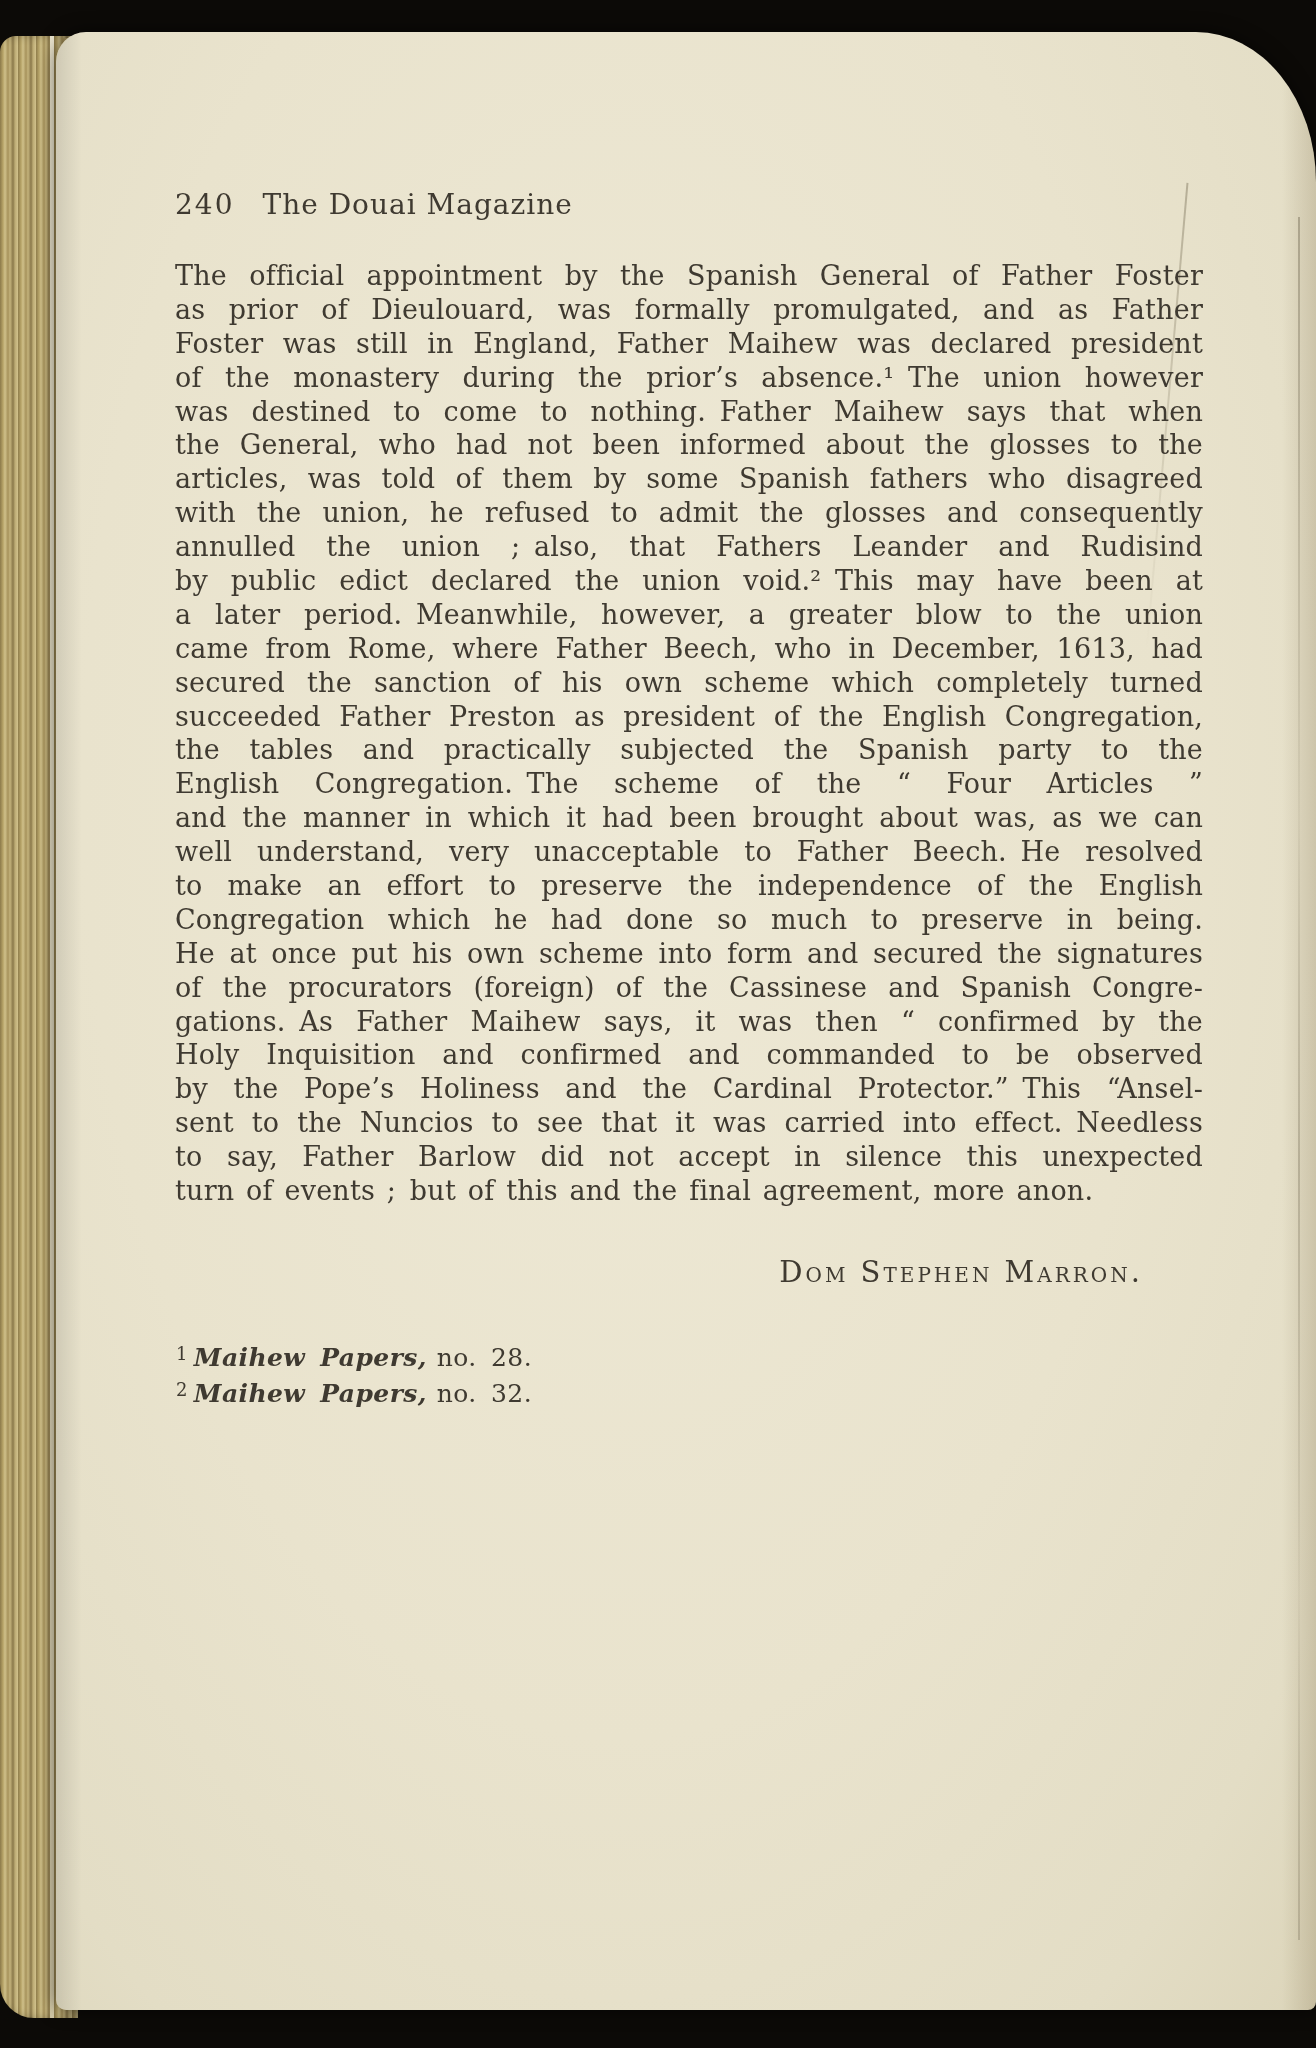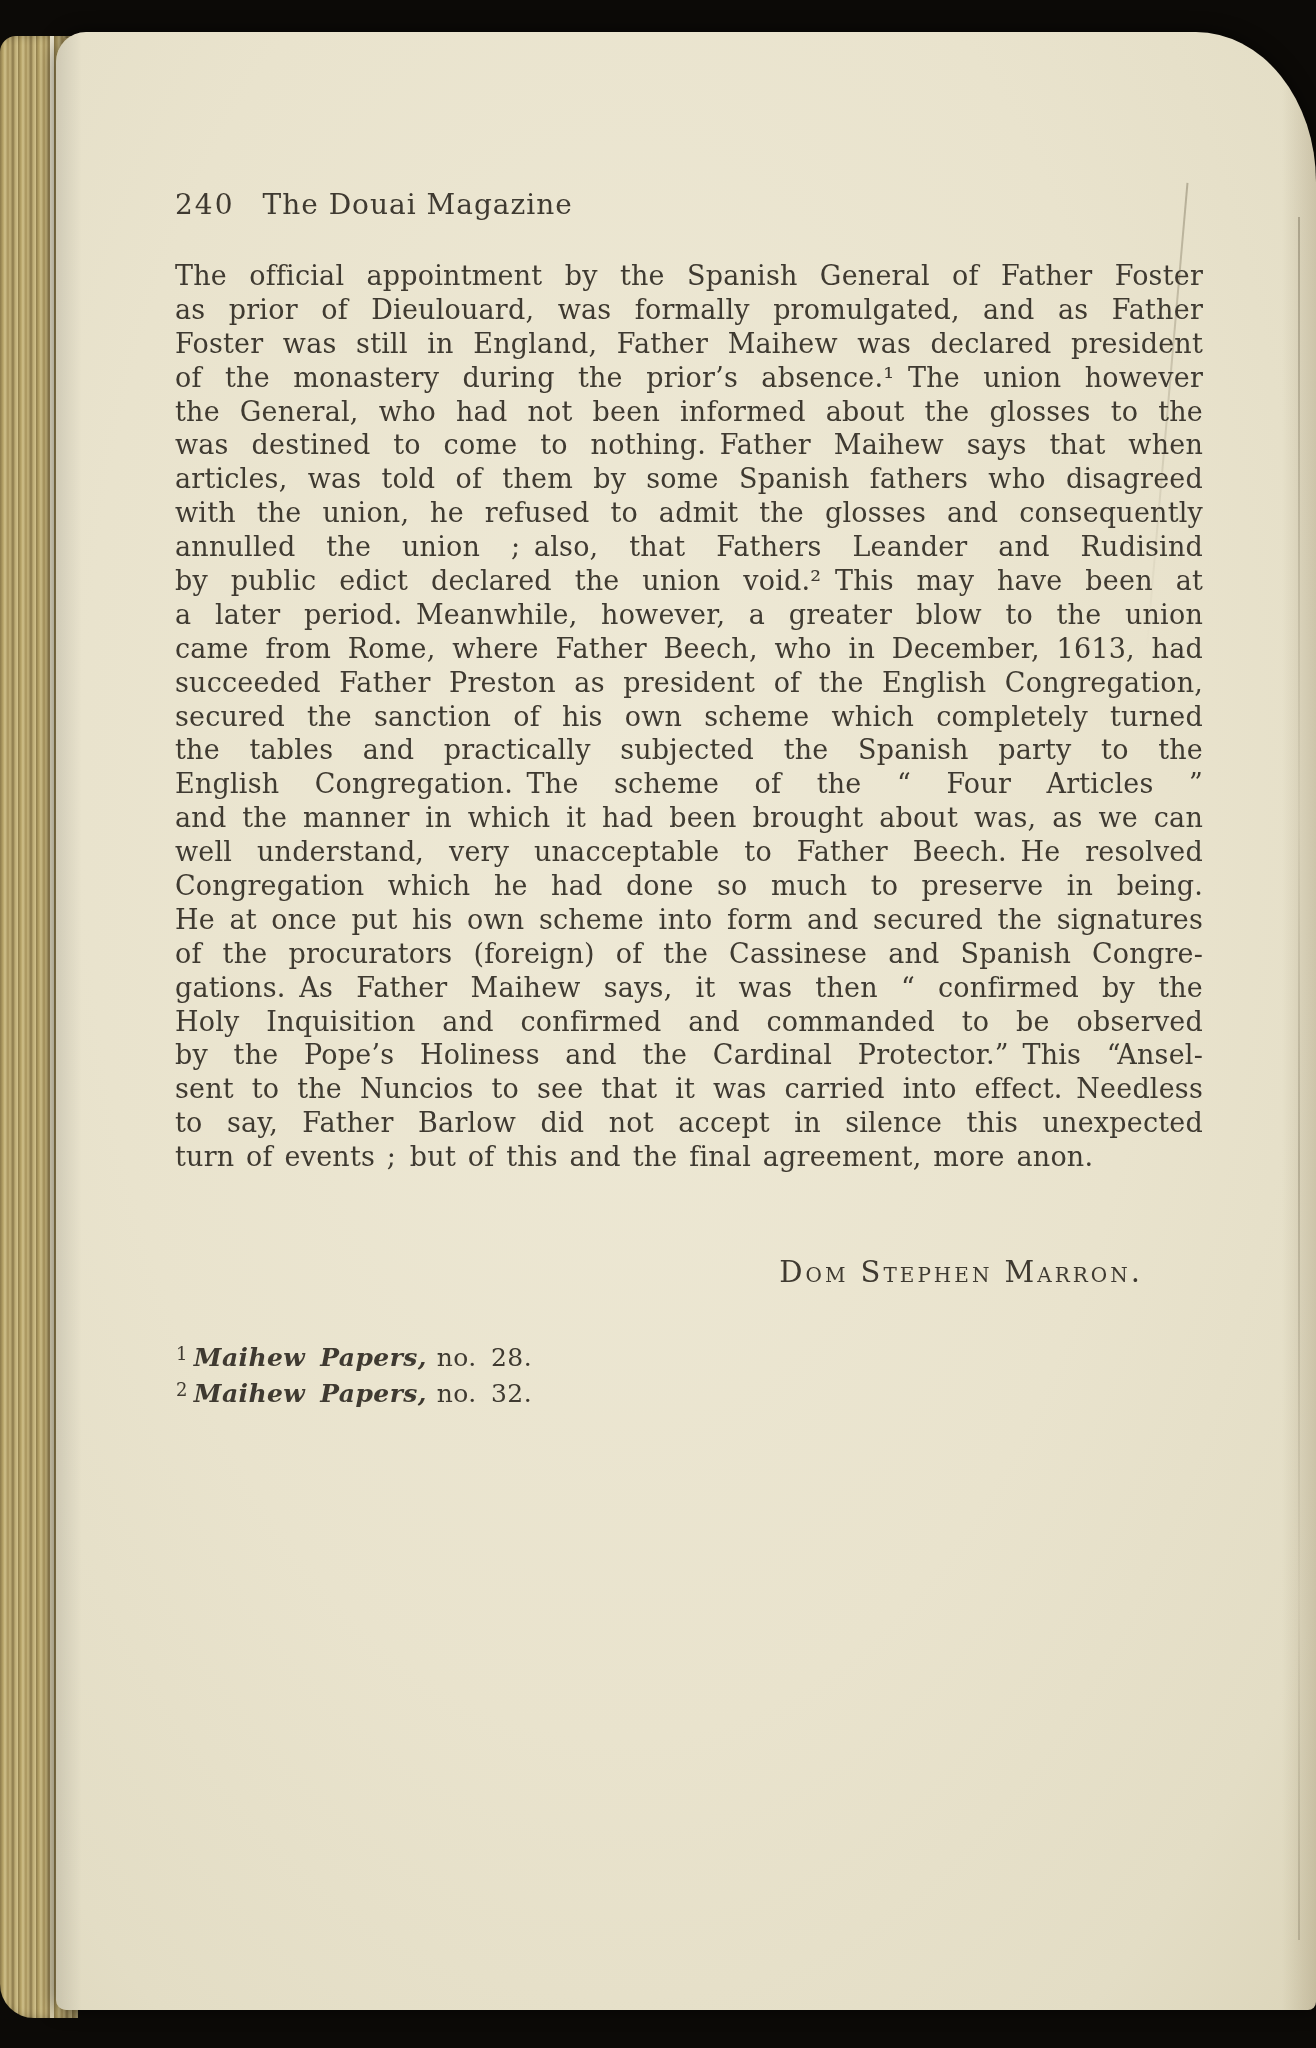--- a/index.html
+++ b/index.html
@@ -112,34 +112,35 @@
 
 <div class="running-header">
   <span class="page-number">240</span><span class="journal-title">The Douai Magazine</span>
 </div>
 
 <div class="article">
   <div class="line">The official appointment by the Spanish General of Father Foster</div>
   <div class="line">as prior of Dieulouard, was formally promulgated, and as Father</div>
   <div class="line">Foster was still in England, Father Maihew was declared president</div>
   <div class="line">of the monastery during the prior’s absence.¹ The union however</div>
+  <div class="line">was destined to come to nothing. Father Maihew says that when</div>
   <div class="line">the General, who had not been informed about the glosses to the</div>
-  <div class="line">was destined to come to nothing. Father Maihew says that when</div>
   <div class="line">articles, was told of them by some Spanish fathers who disagreed</div>
   <div class="line">with the union, he refused to admit the glosses and consequently</div>
   <div class="line">annulled the union ; also, that Fathers Leander and Rudisind</div>
   <div class="line">by public edict declared the union void.² This may have been at</div>
   <div class="line">a later period. Meanwhile, however, a greater blow to the union</div>
   <div class="line">came from Rome, where Father Beech, who in December, 1613, had</div>
+  <div class="line">secured the sanction of his own scheme which completely turned</div>
   <div class="line">succeeded Father Preston as president of the English Congregation,</div>
-  <div class="line">secured the sanction of his own scheme which completely turned</div>
   <div class="line">the tables and practically subjected the Spanish party to the</div>
   <div class="line">English Congregation. The scheme of the “ Four Articles ”</div>
   <div class="line">and the manner in which it had been brought about was, as we can</div>
   <div class="line">well understand, very unacceptable to Father Beech. He resolved</div>
+  <div class="line">to make an effort to preserve the independence of the English</div>
   <div class="line">Congregation which he had done so much to preserve in being.</div>
   <div class="line">He at once put his own scheme into form and secured the signatures</div>
   <div class="line">of the procurators (foreign) of the Cassinese and Spanish Congre-</div>
   <div class="line">gations. As Father Maihew says, it was then “ confirmed by the</div>
   <div class="line">Holy Inquisition and confirmed and commanded to be observed</div>
   <div class="line">by the Pope’s Holiness and the Cardinal Protector.” This “Ansel-</div>
   <div class="line">sent to the Nuncios to see that it was carried into effect. Needless</div>
   <div class="line">to say, Father Barlow did not accept in silence this unexpected</div>
   <div class="line last">turn of events ; but of this and the final agreement, more anon.</div>
 </div>

